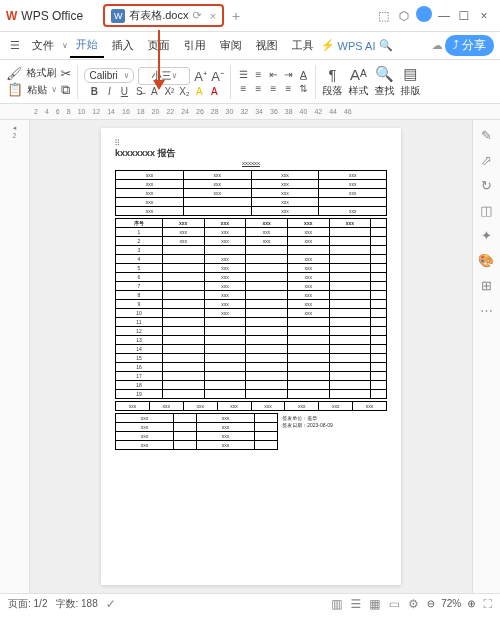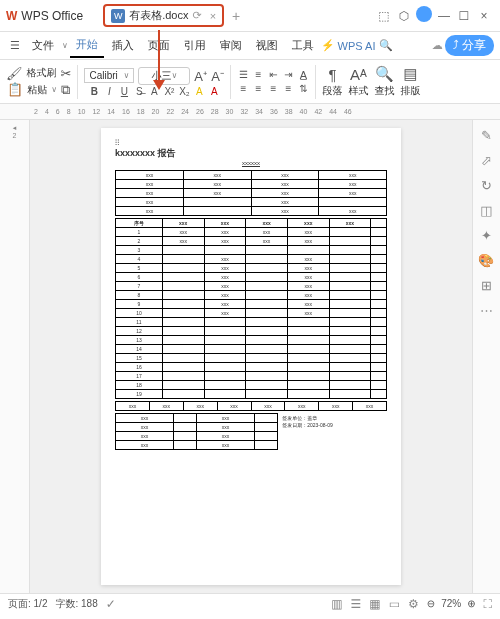--- a/index.html
+++ b/index.html
@@ -18,21 +18,21 @@
 .menu-ico{width:18px;text-align:center;color:#555}
 .menu-item{padding:4px 6px;color:#333}
 .menu-item.active{color:#4a7ebb;border-bottom:2px solid #000000}
 .wpsai{color:#4a7ebb;display:flex;align-items:center;gap:2px}
 .share-btn{background:#4a9eff;color:#fff;border-radius:10px;padding:2px 8px;font-size:12px}
 .cloud{color:#999}
 .ribbon{display:flex;align-items:center;height:44px;padding:2px 6px;border-bottom:1px solid #e0e0e0;gap:6px}
 .r-group{display:flex;flex-direction:column;align-items:center;font-size:10px;gap:1px}
 .r-group .top{display:flex;align-items:center;gap:4px}
 .r-ico{color:#555;font-size:13px}
-.font-sel{border:1px solid #ccc;border-radius:0;padding:1px 4px;font-size:10px;min-width:50px;display:flex;align-items:center;justify-content:space-between}
+.font-sel{border:1px solid #ccc;border-radius:6px;padding:1px 4px;font-size:10px;min-width:50px;display:flex;align-items:center;justify-content:space-between}
 .size-sel{border:1px solid #ccc;border-radius:3px;padding:1px 12px;font-size:10px;min-width:34px;display:flex;align-items:center;justify-content:space-between}
 .chev{font-size:8px;color:#888}
 .fmt-grid{display:flex;flex-direction:column;gap:2px}
 .fmt-row{display:flex;gap:3px}
 .fmt-row span{font-size:10px;color:#555;min-width:12px;text-align:center}
 .divider{width:1px;height:34px;background:#e0e0e0}
 .big-btn{display:flex;flex-direction:column;align-items:center;font-size:10px;gap:1px}
 .big-btn .ico{font-size:15px;color:#555}
 .ruler-area{display:flex;height:16px;background:#fafafa;border-bottom:1px solid #e0e0e0;font-size:7px;color:#888;align-items:center;padding-left:34px;gap:7px;overflow:hidden}
 .doc-area{display:flex;height:473px;background:#f0f0f0}

